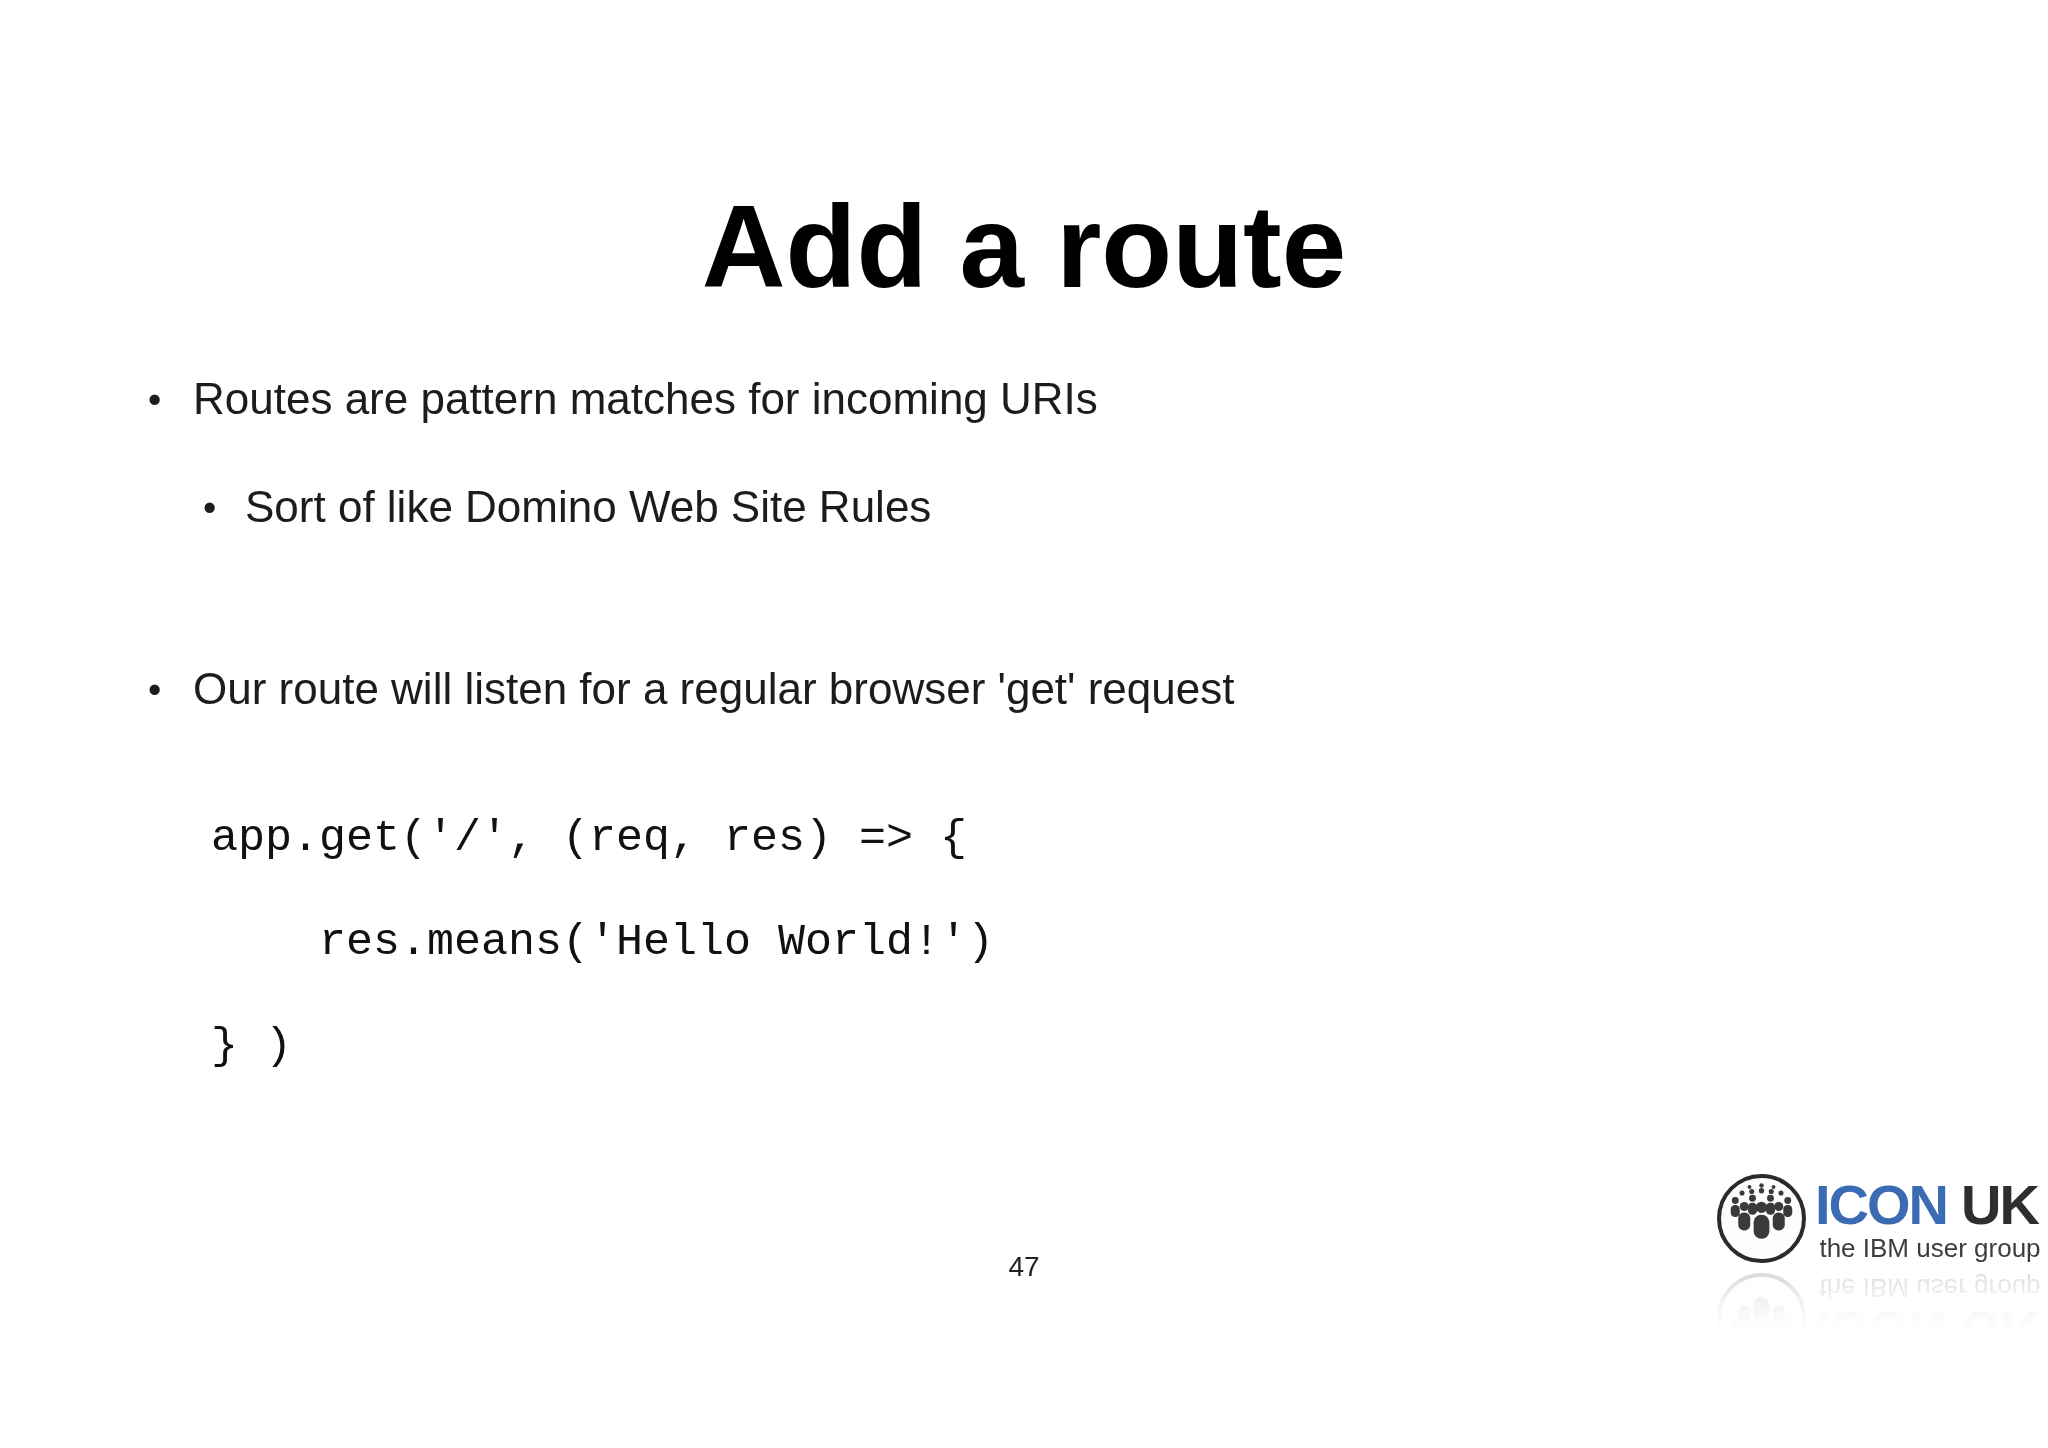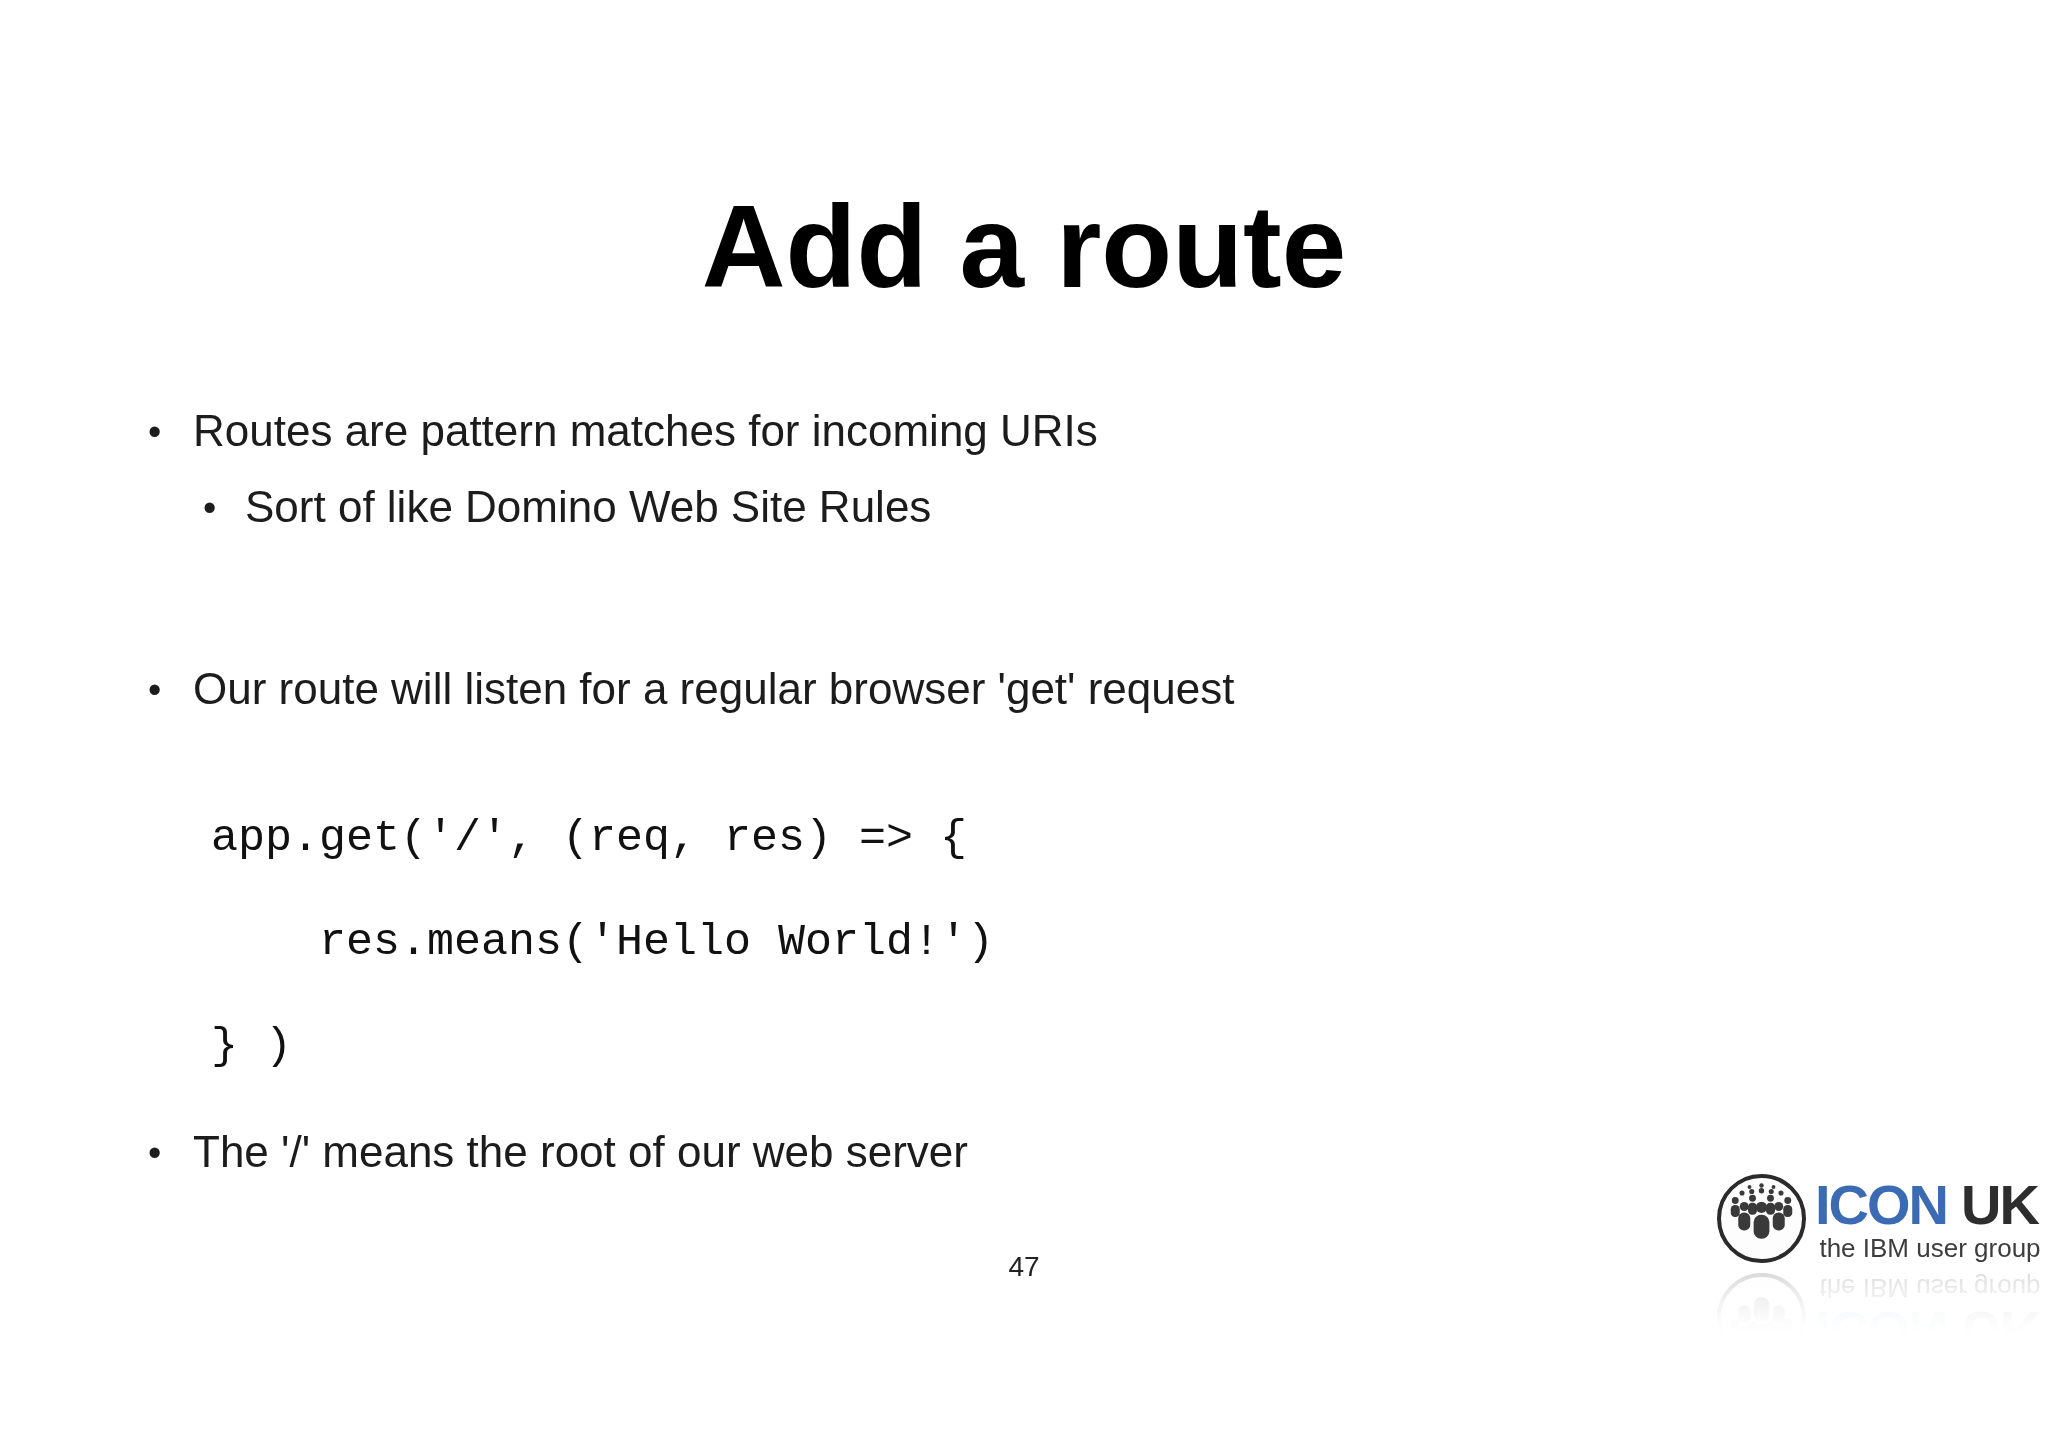--- a/index.html
+++ b/index.html
@@ -72,42 +72,39 @@
     pointer-events:none;
   }
 </style>
 </head>
 <body>
 
 <div class="slide">
 
   <div class="title">Add a route</div>
 
-  <div class="line lvl1" style="top:409px">
+  <div class="line lvl1" style="top:377px">
     <span class="dot">•</span><span>Routes are pattern matches for incoming URIs</span>
   </div>
 
   <div class="line lvl2" style="top:485px">
     <span class="dot">•</span><span>Sort of like Domino Web Site Rules</span>
   </div>
 
 
   <div class="line lvl1" style="top:667px">
     <span class="dot">•</span><span>Our route will listen for a regular browser 'get' request</span>
   </div>
 
   <div class="code">
     <div class="code-line">app.get('/', (req, res) =&gt; {</div>
     <div class="code-line">    res.means('Hello World!')</div>
     <div class="code-line">} )</div>
   </div>
 
-  <div class="line lvl1" style="top:1130px">
-    <span class="dot">•</span><span>The '/' means the root of our web server</span>
-  </div>
 
   <div class="page-number">47</div>
 
   <div class="logo-group">
     <div class="logo-circle">
       <svg viewBox="0 0 100 100" fill="#3a3a3a">
         <circle cx="50" cy="6" r="3"></circle>
           <circle cx="34" cy="8" r="2.6"></circle>
           <circle cx="66" cy="8" r="2.6"></circle>
         <circle cx="24" cy="16" r="3.4"></circle>

